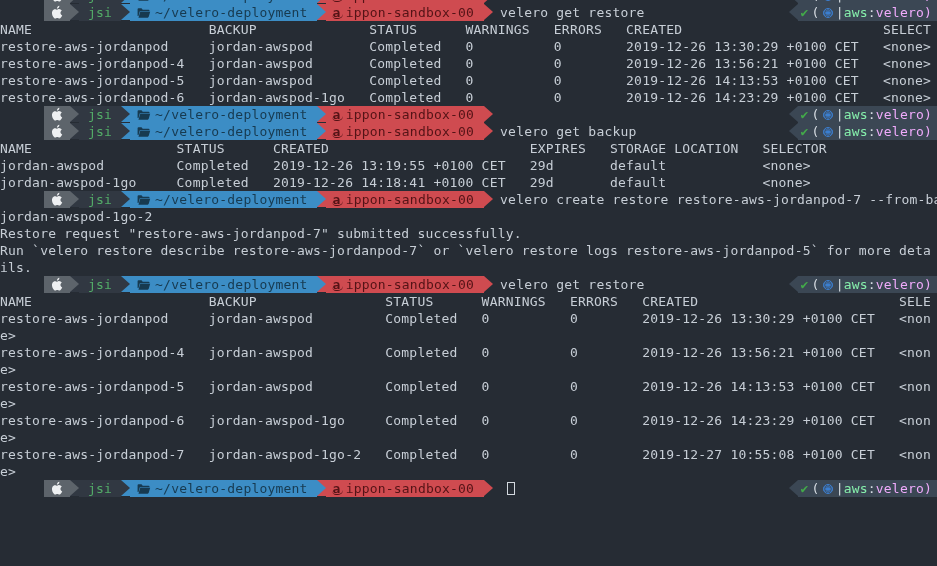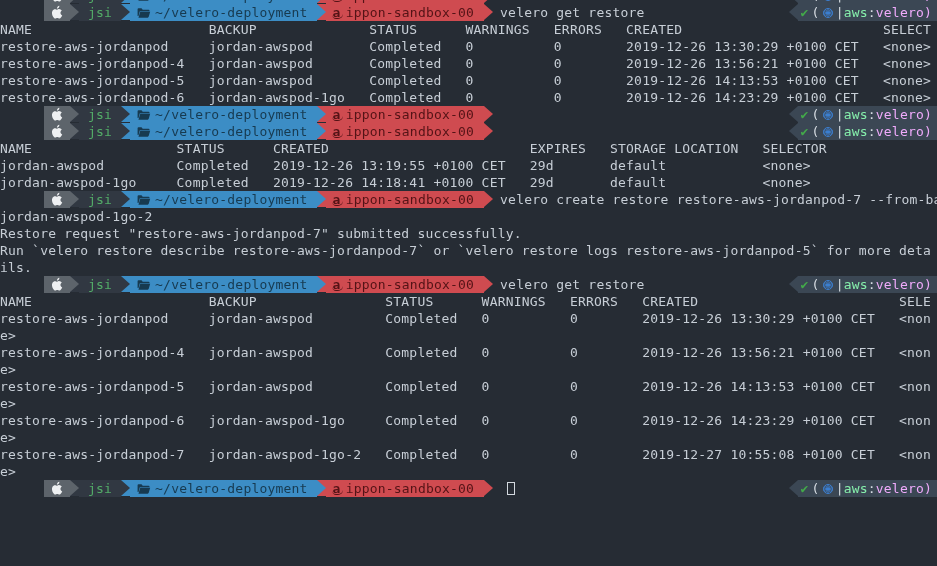--- a/index.html
+++ b/index.html
@@ -177,20 +177,21 @@
       <span class="arr arr-apple"></span>
       <span class="seg seg-user"><span>jsi</span></span>
       <span class="arr arr-user"></span>
       <span class="seg seg-dir"><svg width="14" height="12" viewBox="0 0 24 20" fill="#173a50">
               <path d="M1 3.5C1 2.7 1.7 2 2.5 2h5.2l2.1 2.5H20c.8 0 1.5.7 1.5 1.5v1H4.8L2.6 15H1z"></path>
               <path d="M5.6 8h17l-2.5 8.6c-.2.8-.9 1.4-1.7 1.4H2.5z"></path>
             </svg><span>~/velero-deployment</span></span>
       <span class="arr arr-dir"></span>
       <span class="seg seg-aws"><span class="aws-a"><span></span>a<i></i></span><span>ippon-sandbox-00</span></span>
       <span class="arr arr-aws"></span>
+      <span class="cmd">velero get backup</span>
       
     </div>
     <div class="prompt-right">
       <span class="notch"></span>
       <span class="seg-right">
         <span class="ok">✔</span><span>(</span><svg width="12" height="12" viewBox="0 0 24 24" fill="none" stroke="#3c7fd0" stroke-width="2">
               <circle cx="12" cy="12" r="9"></circle>
               <path d="M12 3v18M3.2 9.2l17.6 5.6M3.2 14.8L20.8 9.2M6.7 4.9l10.6 14.2M17.3 4.9L6.7 19.1"></path>
               <circle cx="12" cy="12" r="2.6" fill="#3c7fd0" stroke="none"></circle>
             </svg><span>|</span><span class="red">aws</span><span>:</span><span class="grn">velero</span><span class="grn">)</span>

